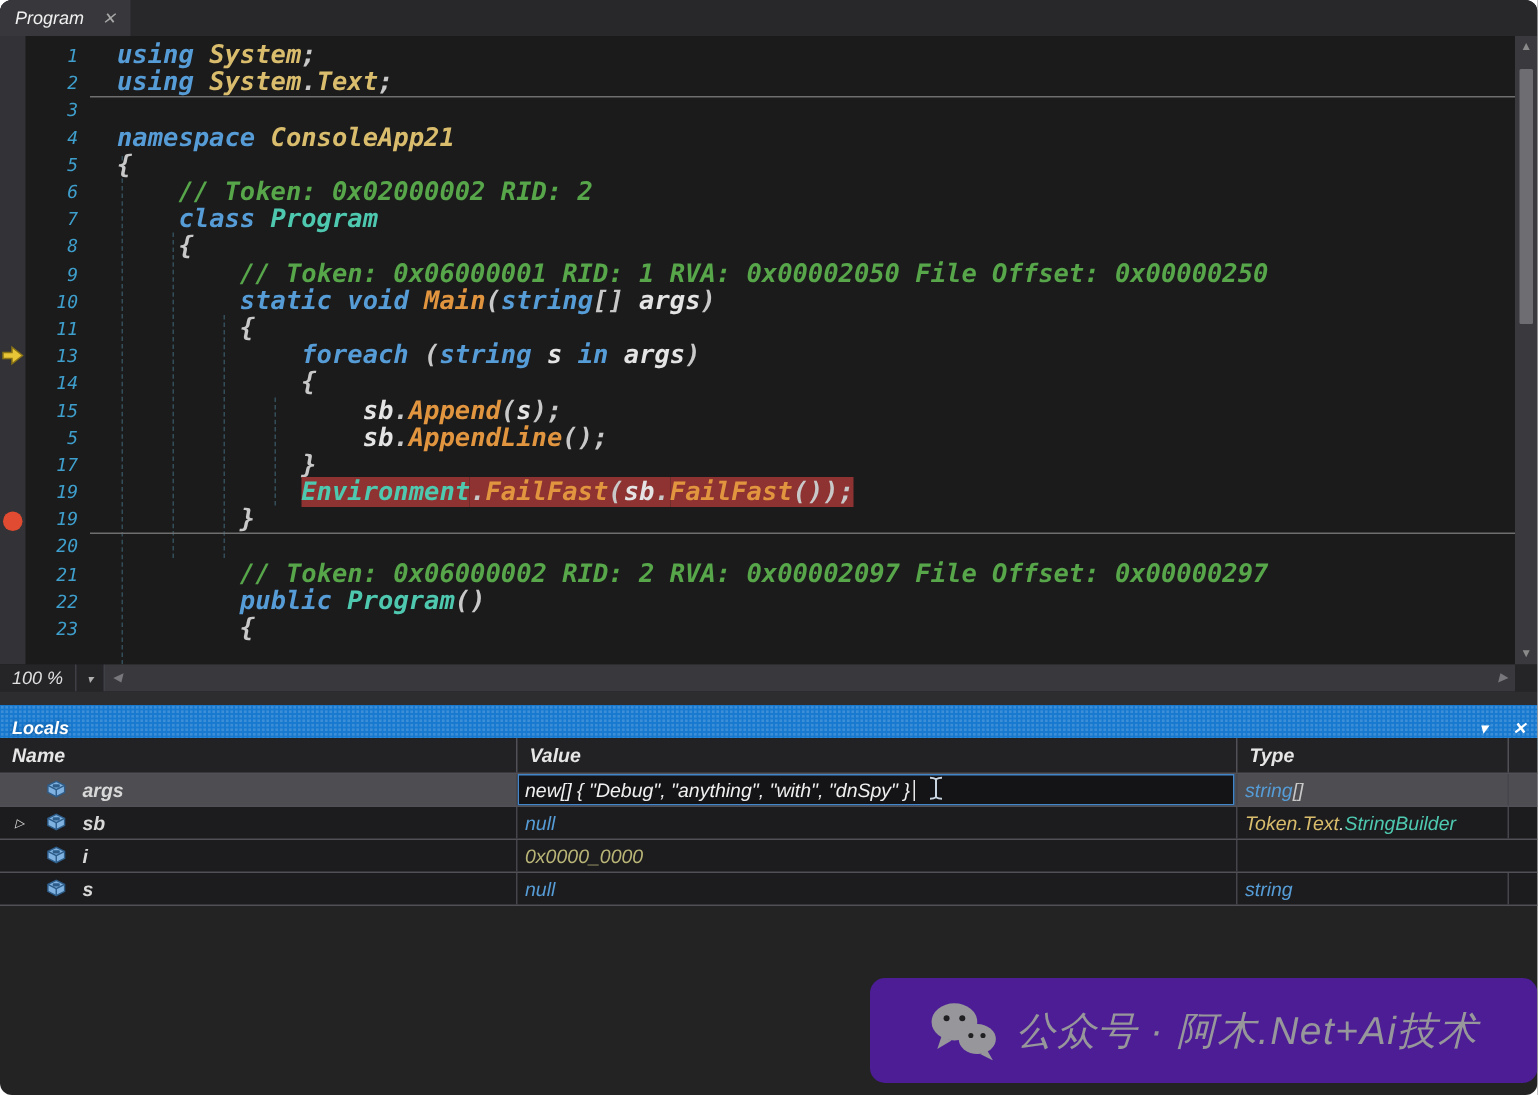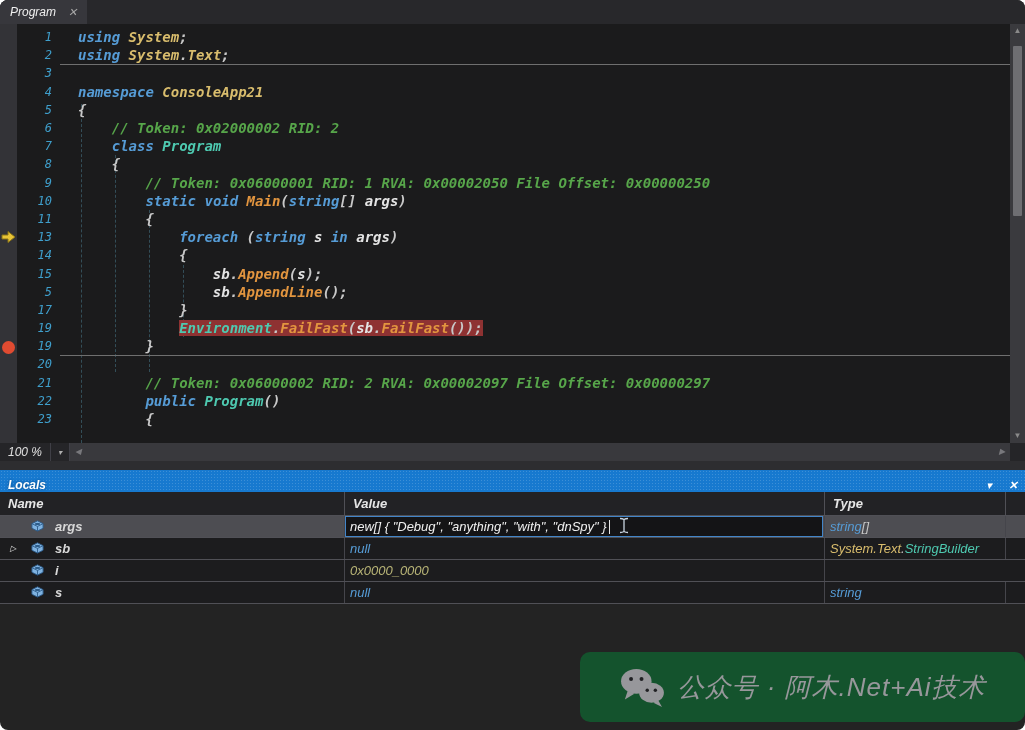--- a/index.html
+++ b/index.html
@@ -15,21 +15,21 @@
   .tab .close{color:#a8a8a8;font-size:11px;cursor:default;}
   
   .editor{position:absolute;left:0;top:24px;width:1010px;height:419px;background:#1b1b1c;overflow:hidden;}
   .glyph-margin{position:absolute;left:0;top:0;width:17px;height:100%;background:#333337;}
   .guides{position:absolute;left:0;top:0;width:100%;height:100%;}
   .guide{position:absolute;width:0;border-left:1px dashed #3c5f6d;opacity:.75;}
   .code-lines{position:absolute;left:0;top:4px;width:100%;}
   .code-line{display:flex;height:18.2px;position:relative;align-items:center;}
   .code-line.sep::after{content:"";position:absolute;left:60px;right:0;bottom:-1px;border-bottom:1px solid #6f6f6f;}
   .ln{width:62px;padding-right:10px;box-sizing:border-box;text-align:right;color:#3f9fcc;font-family:"DejaVu Sans Mono", monospace;font-size:12px;flex:none;}
-  .code{font-family:"DejaVu Sans Mono", monospace;font-size:14px;font-weight:bold;white-space:pre;padding-left:16px;color:#c8c8c8;}
+  .code{font-family:"DejaVu Sans Mono", monospace;font-size:17px;font-weight:bold;white-space:pre;padding-left:16px;color:#c8c8c8;}
   .k{color:#569cd6}.t{color:#4ec9b0}.n{color:#d9bd6d}.m{color:#e2953f}
   .c{color:#57a64a}.p{color:#c8c8c8}.v{color:#e4e4e4}.num{color:#b9b577}
   .sel{background:#3674b5;color:#d9ecff}
   .hl{background:#e3e09b;color:#1c1c1c}
   .red{background:#8e3232}
   .ind-box{outline:1px solid #9a9a9a;outline-offset:-1px}
   .marker{position:absolute;left:1px;}
   
   .vscroll{position:absolute;left:1010px;top:24px;width:15px;height:419px;background:#3a3a3e;}
   .vscroll .arrow{position:absolute;left:0;width:15px;height:14px;color:#8a8a8a;font-size:8px;text-align:center;line-height:14px;}
@@ -60,21 +60,21 @@
   .name-cell .expander{width:10px;color:#e0e0e0;font-size:8px;flex:none;text-align:center;}
   .name-cell .vicon{flex:none;margin-left:6px;}
   .name-cell .nm{font-weight:bold;margin-left:4px;}
   .value-cell{padding-left:5px;font-size:13px;}
   .type-cell{padding-left:5px;font-size:13px;}
   .value-edit{position:absolute;left:0;top:0;right:1px;bottom:0;border:1px solid #4285c8;background:#141416;color:#f0f0f0;
      display:flex;align-items:center;padding-left:4px;font-size:13px;}
   .caret{display:inline-block;width:1px;height:14px;background:#e8e8e8;margin-left:2px;}
   .ibeam{margin-left:9px;flex:none;}
   
-  .watermark{position:absolute;left:580px;top:652px;width:445px;height:70px;background:#14532d;border-radius:10px;
+  .watermark{position:absolute;left:580px;top:652px;width:445px;height:70px;background:#4c1d95;border-radius:10px;
      display:flex;align-items:center;justify-content:center;gap:12px;color:#97979b;}
   .watermark .wm-text{font-size:26px;letter-spacing:1px;}
 </style>
 </head>
 <body>
 
 <div class="app">
 
   <div class="tabbar">
     <div class="tab">
@@ -263,21 +263,21 @@
                 <path d="M2 5 L8 8 L14 5" fill="none" stroke="#2e5d8a" stroke-width="1"></path>
                 <path d="M8 8 L8 13" stroke="#2e5d8a" stroke-width="1"></path>
                 <rect x="5.5" y="4.2" width="5" height="2.2" rx="0.6" fill="#2e5d8a"></rect>
               </svg></span>
             <span class="nm">sb</span>
           </div>
           <div class="value-cell">
             <span class="k">null</span>
           </div>
           <div class="type-cell">
-            <span class="n">System.Text</span>
+            <span class="n">Token.Text</span>
             <span class="p">.</span>
             <span class="t">StringBuilder</span>
           </div>
           <div></div>
         </div>
         <div class="lrow">
           <div class="name-cell">
             <span class="expander"></span>
             <span class="vicon"><svg width="15" height="13" viewBox="0 0 16 14">
                 <path d="M2 5 L8 2 L14 5 L14 10 L8 13 L2 10 Z" fill="#7fb2e0" stroke="#2e5d8a" stroke-width="1"></path>

